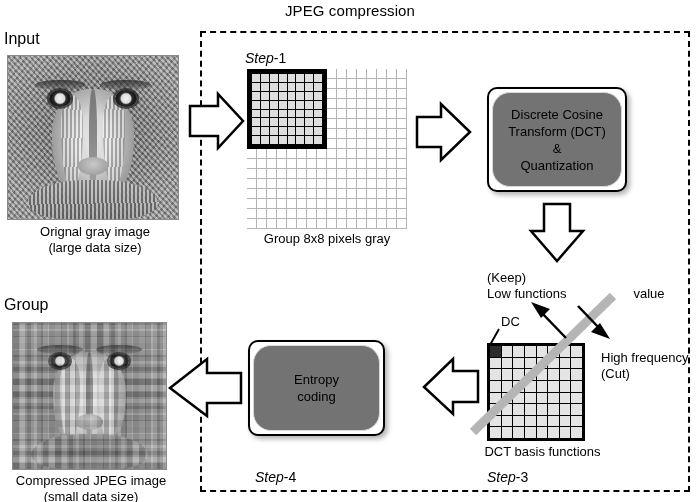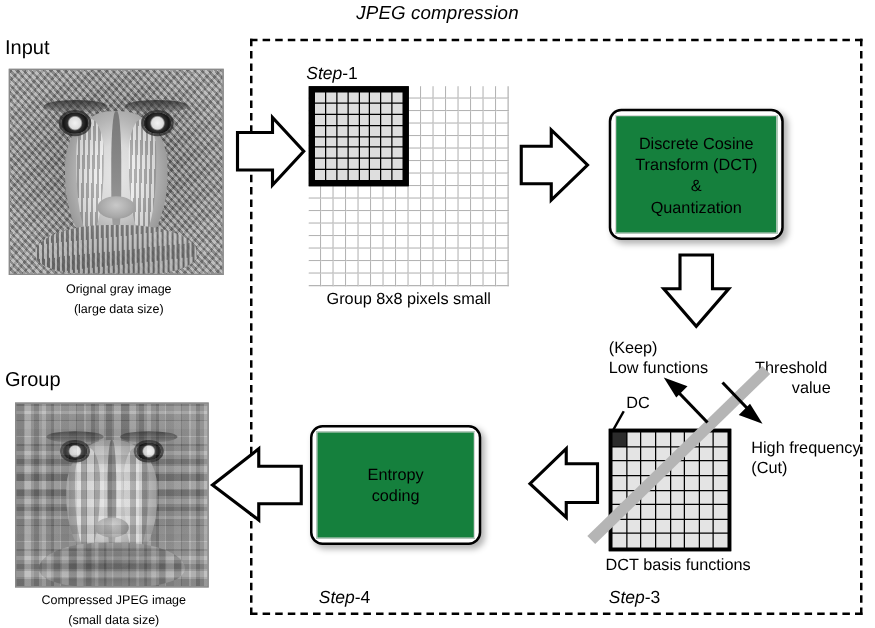--- a/index.html
+++ b/index.html
@@ -18,21 +18,20 @@
   }
   .abs { position: absolute; }
 
   
   #diagram-title {
     left: 0; top: 2px;
     width: 700px;
     text-align: center;
     font-size: 15px;
     letter-spacing: 0.1px;
-    font-style: italic;
   }
 
   
   #dashed-region {
     left: 200px; top: 31px;
     width: 490px; height: 461px;
     border: 2px dashed #000000;
     box-sizing: border-box;
   }
 
@@ -48,21 +47,21 @@
   .photo {
     border: 1px solid #8a8a8a;
     box-sizing: border-box;
     background: #9a9a9a;
     overflow: hidden;
   }
   #input-image  { left: 7px;  top: 55px;  width: 172px; height: 165px; }
   #output-image { left: 12px; top: 322px; width: 155px; height: 148px; }
 
   .caption {
-    font-size: 10px;
+    font-size: 13px;
     text-align: center;
     line-height: 16px;
   }
   #input-caption  { left: 0px; top: 224px; width: 190px; }
   #output-caption { left: 0px; top: 473px; width: 182px; }
 
   
   .step-heading {
     font-size: 14px;
     font-style: italic;
@@ -116,29 +115,29 @@
     border: 2px solid #000000;
     border-radius: 10px;
     background: #ffffff;
     box-sizing: border-box;
     box-shadow: 3px 3px 5px rgba(0,0,0,0.30);
     padding: 3px;
   }
   .process-box > .inner {
     width: 100%; height: 100%;
     border: 1px solid #d8d8d8;
-    border-radius: 0;
+    border-radius: 18px;
     box-sizing: border-box;
     display: flex;
     align-items: center;
     justify-content: center;
     text-align: center;
     font-size: 13px;
     line-height: 17px;
-    background: #15803d;
+    background: #737373;
   }
   #step2-box { left: 487px; top: 87px; width: 140px; height: 105px; }
   #step4-box { left: 248px; top: 340px; width: 137px; height: 96px; }
 
   
   #step3-grid {
     left: 487px; top: 343px;
     width: 98px; height: 98px;
     border: 2px solid #000000;
     box-sizing: border-box;
@@ -634,38 +633,37 @@
         <i></i>
         <i></i>
         <i></i>
         <i></i>
         <i></i>
         <i></i>
         <i></i>
       </div>
   </div>
 
-  <div class="abs" id="step1-caption">Group 8x8 pixels small</div>
+  <div class="abs" id="step1-caption">Group 8x8 pixels gray</div>
 
 
   <div class="abs process-box" id="step2-box">
     <div class="inner">
       <div>
         <div>Discrete Cosine</div>
         <div>Transform (DCT)</div>
         <div>&amp;</div>
         <div>Quantization</div>
       </div>
     </div>
   </div>
 
   <div class="abs annot" id="keep-label">(Keep)</div>
   <div class="abs annot" id="lowfreq-label">Low functions</div>
   <div class="abs annot" id="threshold-label">
-    <div>Threshold</div>
     <div style="text-align:center">value</div>
   </div>
   <div class="abs annot" id="highfreq-label">High frequency</div>
   <div class="abs annot" id="cut-label">(Cut)</div>
   <div class="abs annot" id="dc-label">DC</div>
 
   <div class="abs" id="step3-grid">
       <i class="dc"></i>
       <i></i>
       <i></i>

